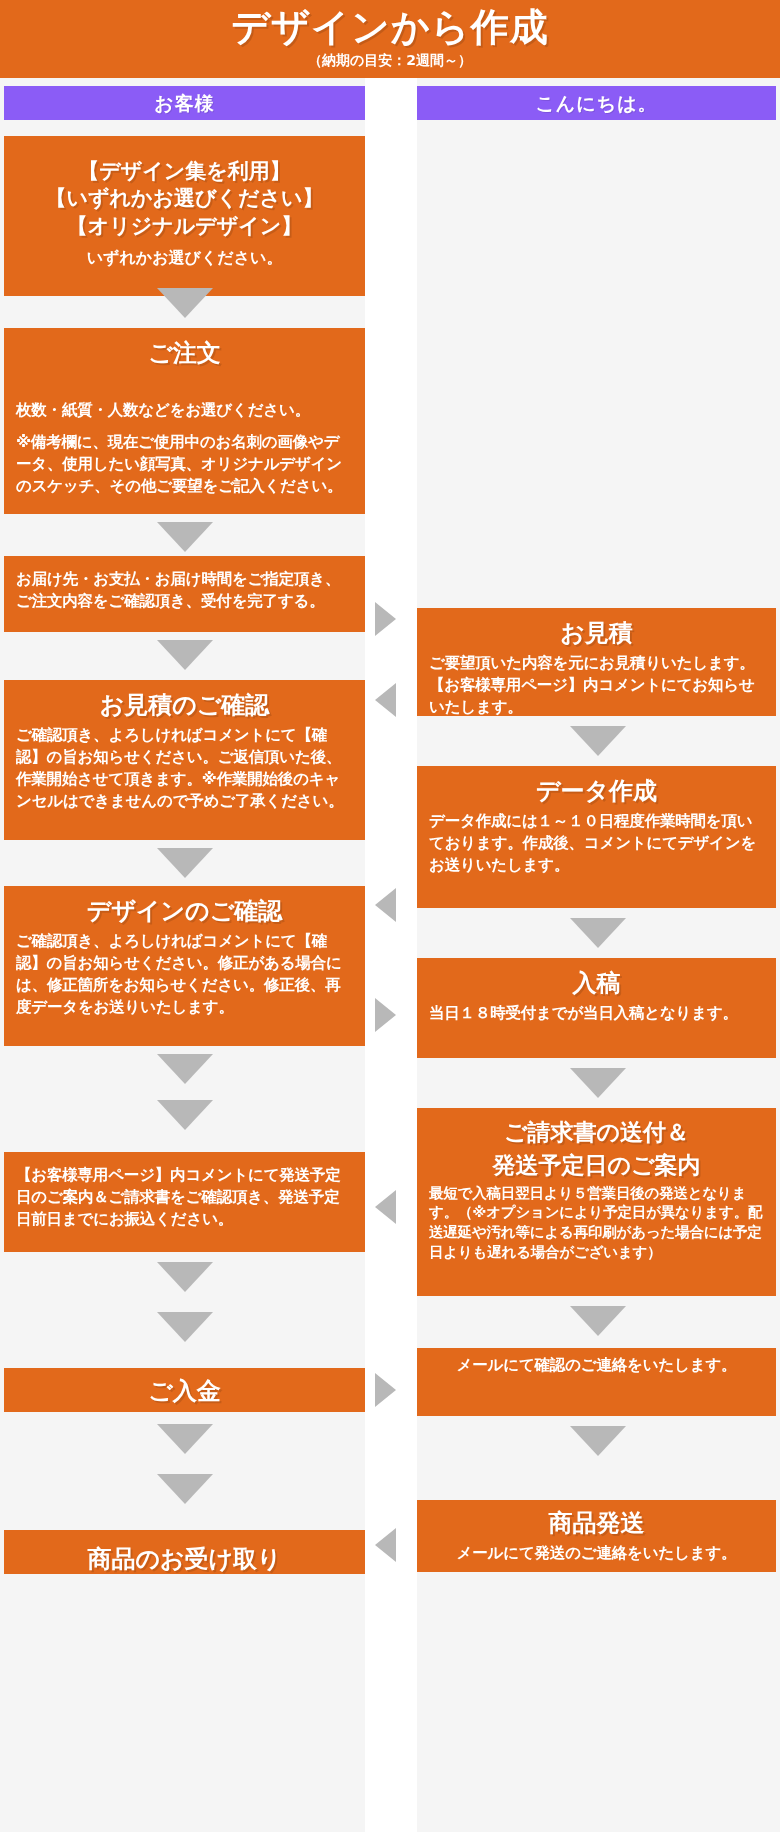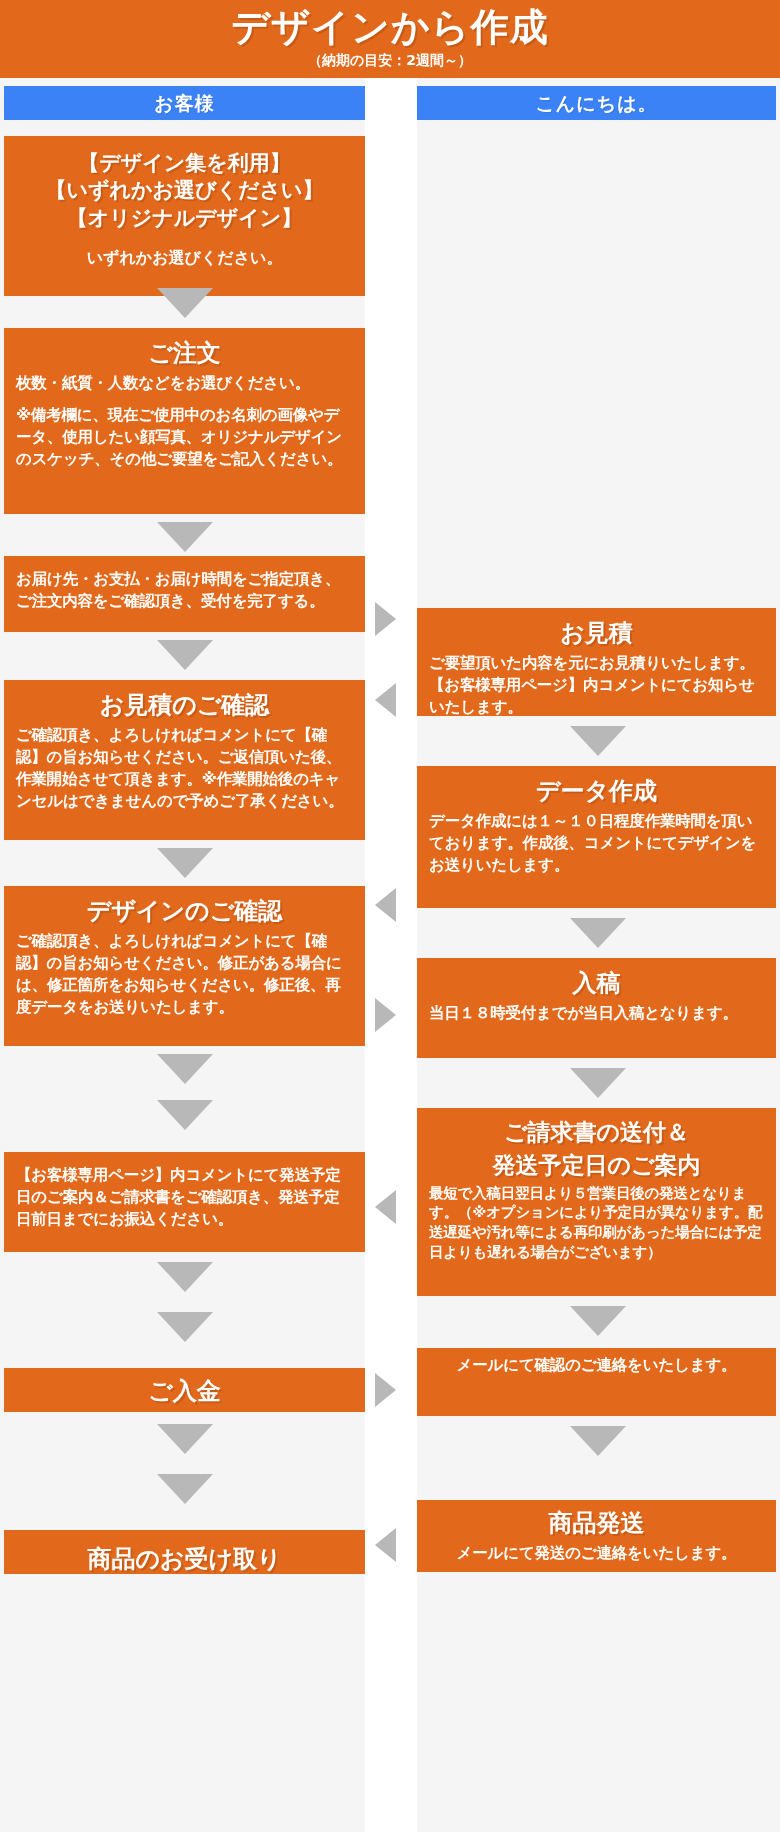--- a/index.html
+++ b/index.html
@@ -38,21 +38,21 @@
     font-size: 14px;
     font-weight: bold;
     padding-top: 6px;
   }
 
   
   .col-head {
     position: absolute;
     top: 86px;
     height: 34px;
-    background: #3b82f6;
+    background: #8b5cf6;
     color: #fff;
     font-size: 19px;
     font-weight: bold;
     line-height: 34px;
     text-align: center;
     letter-spacing: 1px;
     text-shadow: 1px 1px 0 rgba(0,0,0,0.10);
   }
   .col-head.left  { left: 4px;   width: 361px; }
   .col-head.right { left: 417px; width: 359px; }
@@ -93,21 +93,20 @@
     font-weight: bold;
     text-align: center;
     line-height: 1.3;
     text-shadow: 2px 2px 0 rgba(0,0,0,0.12);
   }
   .box-lead-sub {
     font-size: 16px;
     font-weight: bold;
     text-align: center;
     padding-top: 8px;
-    margin-top: 8px;
   }
 
   
   .arrow-down {
     position: absolute;
     width: 0; height: 0;
     border-left: 28px solid transparent;
     border-right: 28px solid transparent;
     border-top: 30px solid #b8b8b8;
   }
@@ -143,32 +142,32 @@
   <div class="header">
     <div class="header-title">デザインから作成</div>
     <div class="header-sub">（納期の目安：2週間～）</div>
   </div>
 
   <div class="gutter-white"></div>
 
   <div class="col-head left">お客様</div>
   <div class="col-head right">こんにちは。</div>
 
-  <div class="box left-box" style="left:4px; top:136px; height:160px; padding-top:14px;">
+  <div class="box left-box" style="left:4px; top:136px; height:160px; padding-top:22px;">
     <div class="box-lead">【デザイン集を利用】</div>
     <div class="box-lead">【いずれかお選びください】</div>
     <div class="box-lead">【オリジナルデザイン】</div>
     <div class="box-lead-sub">いずれかお選びください。</div>
   </div>
 
   <div class="arrow-down" style="left:157px; top:288px;"></div>
 
   <div class="box left-box" style="left:4px; top:328px; height:186px;">
     <div class="box-title">ご注文</div>
-    <div class="box-body" style="margin-bottom:10px;">枚数・紙質・人数などをお選びください。</div>
+    <div class="box-body" style="margin-bottom:10px;margin-top:27px;">枚数・紙質・人数などをお選びください。</div>
     <div class="box-body">※備考欄に、現在ご使用中のお名刺の画像やデータ、使用したい顔写真、オリジナルデザインのスケッチ、その他ご要望をご記入ください。</div>
   </div>
 
   <div class="arrow-down" style="left:157px; top:522px;"></div>
 
   <div class="box left-box" style="left:4px; top:556px; height:76px; padding-top:12px;">
     <div class="box-body">お届け先・お支払・お届け時間をご指定頂き、ご注文内容をご確認頂き、受付を完了する。</div>
   </div>
 
   <div class="arrow-down" style="left:157px; top:640px;"></div>

